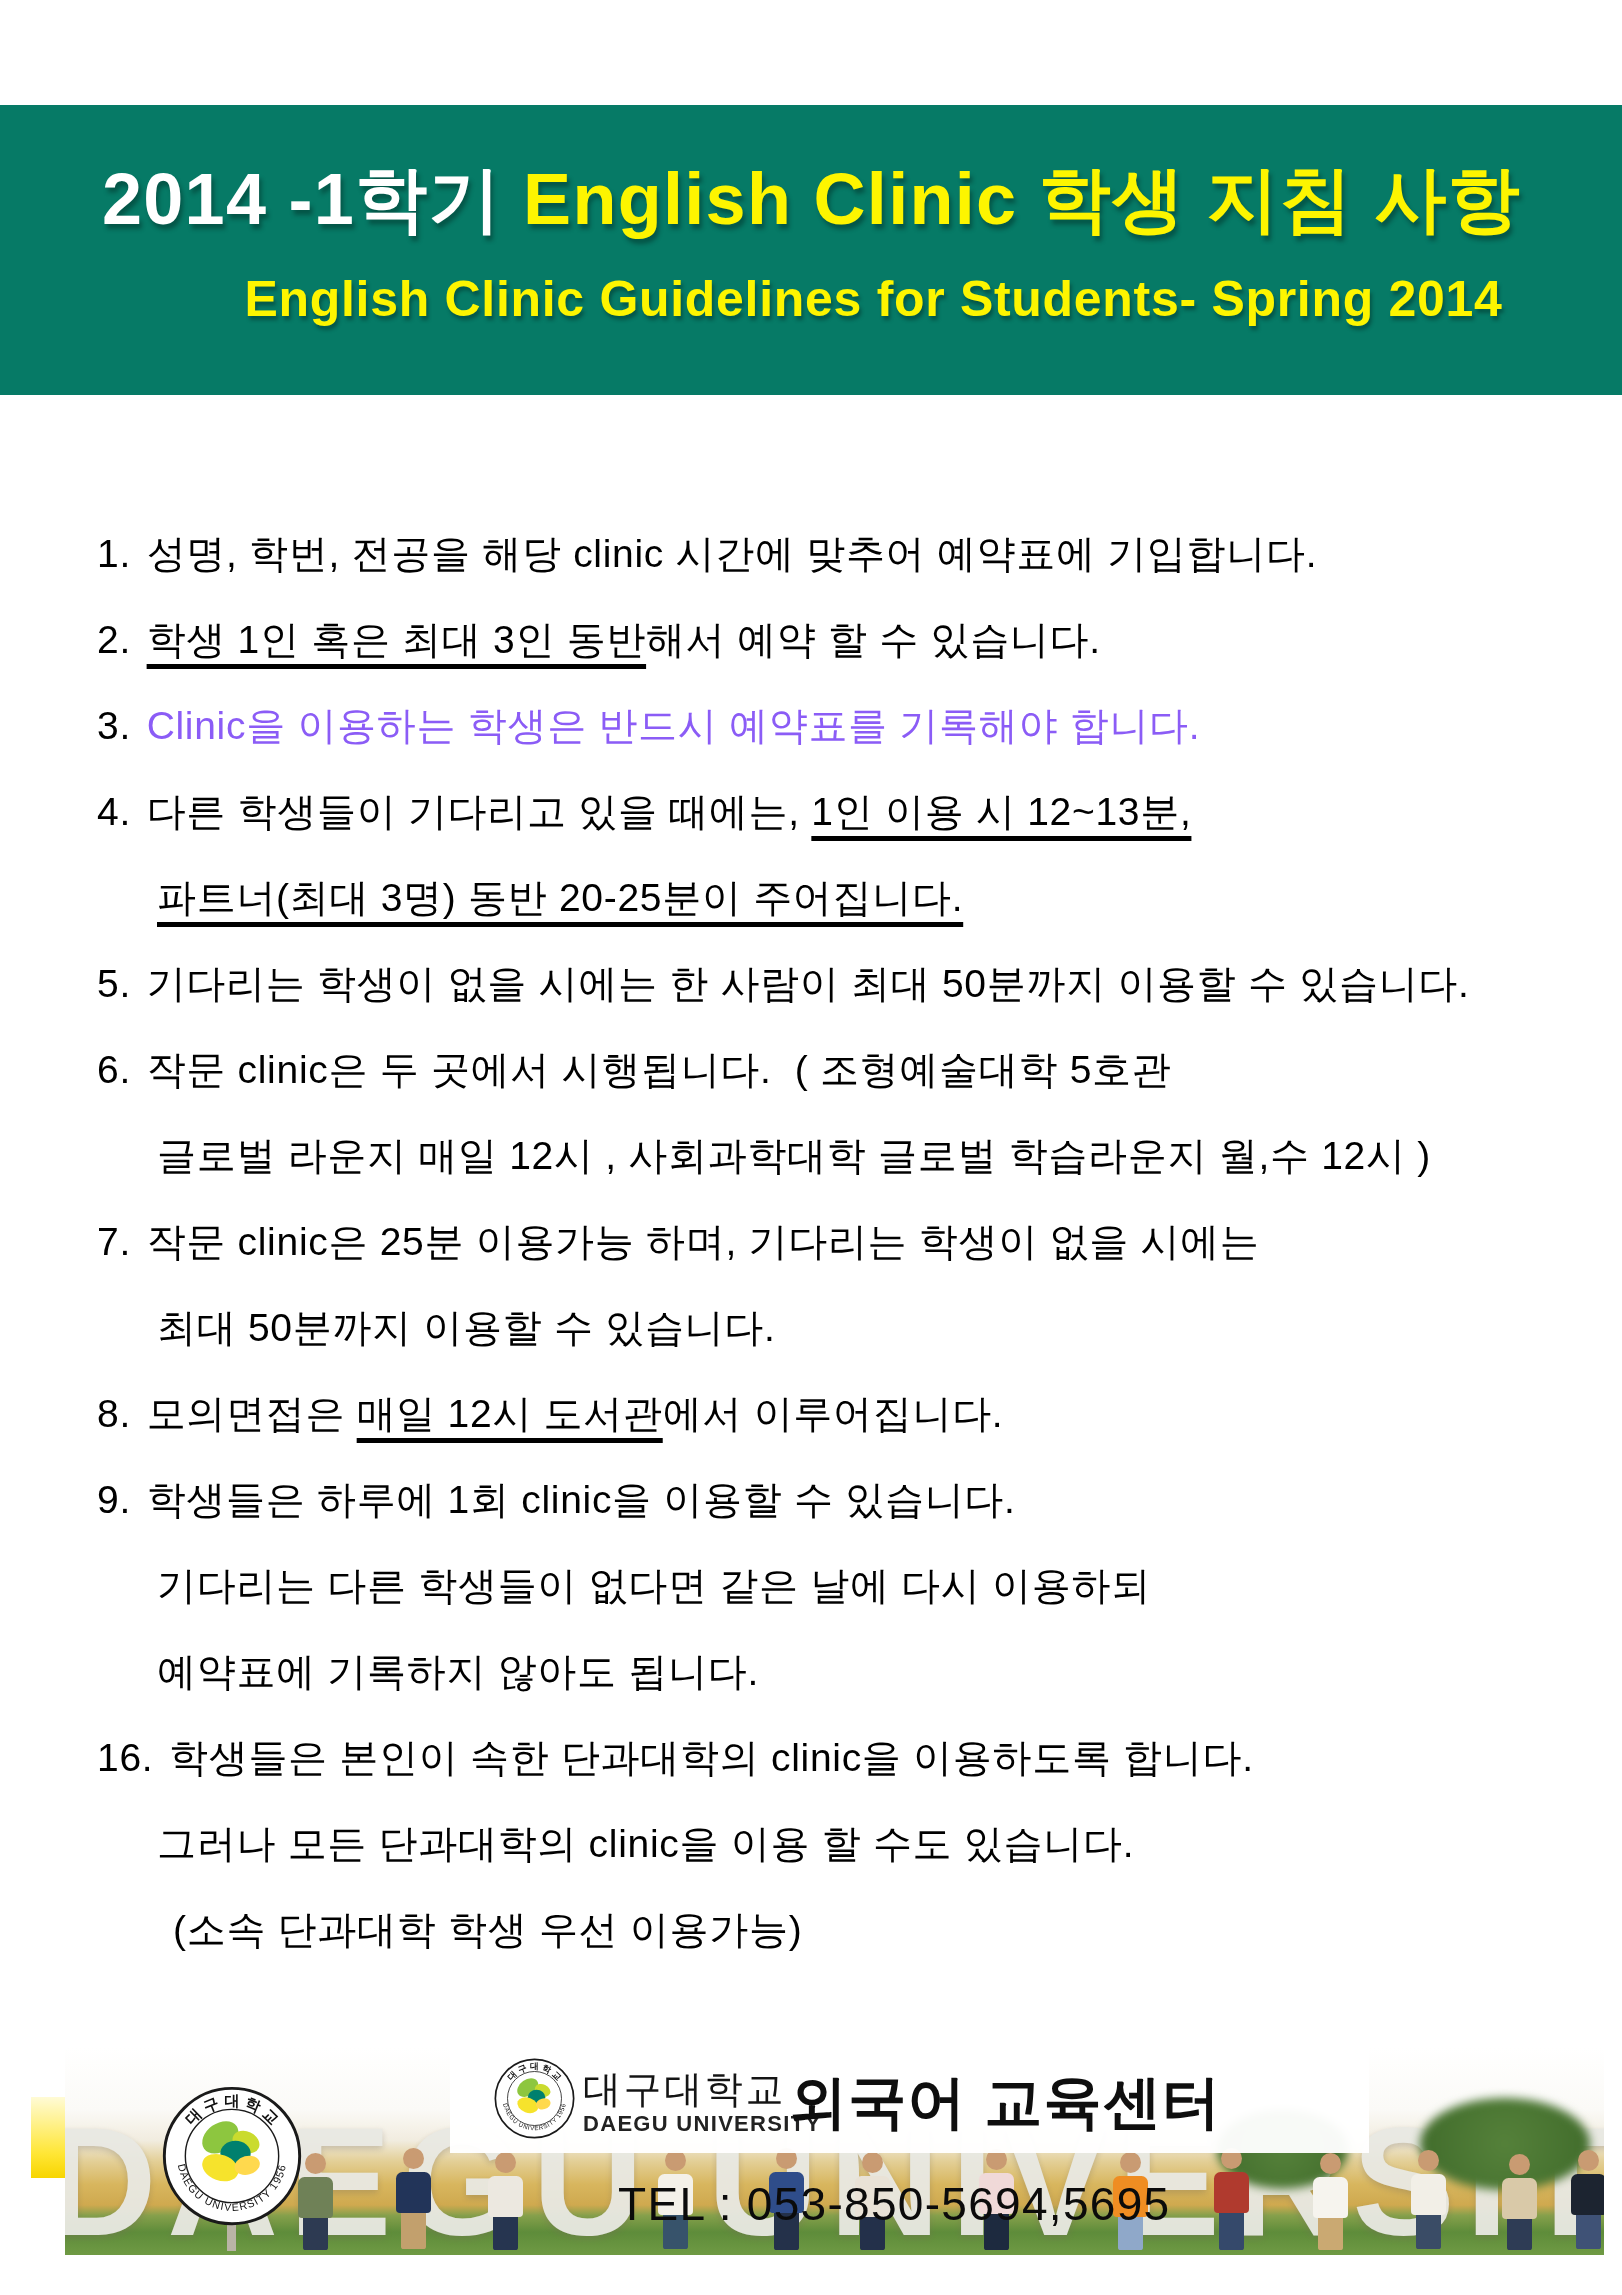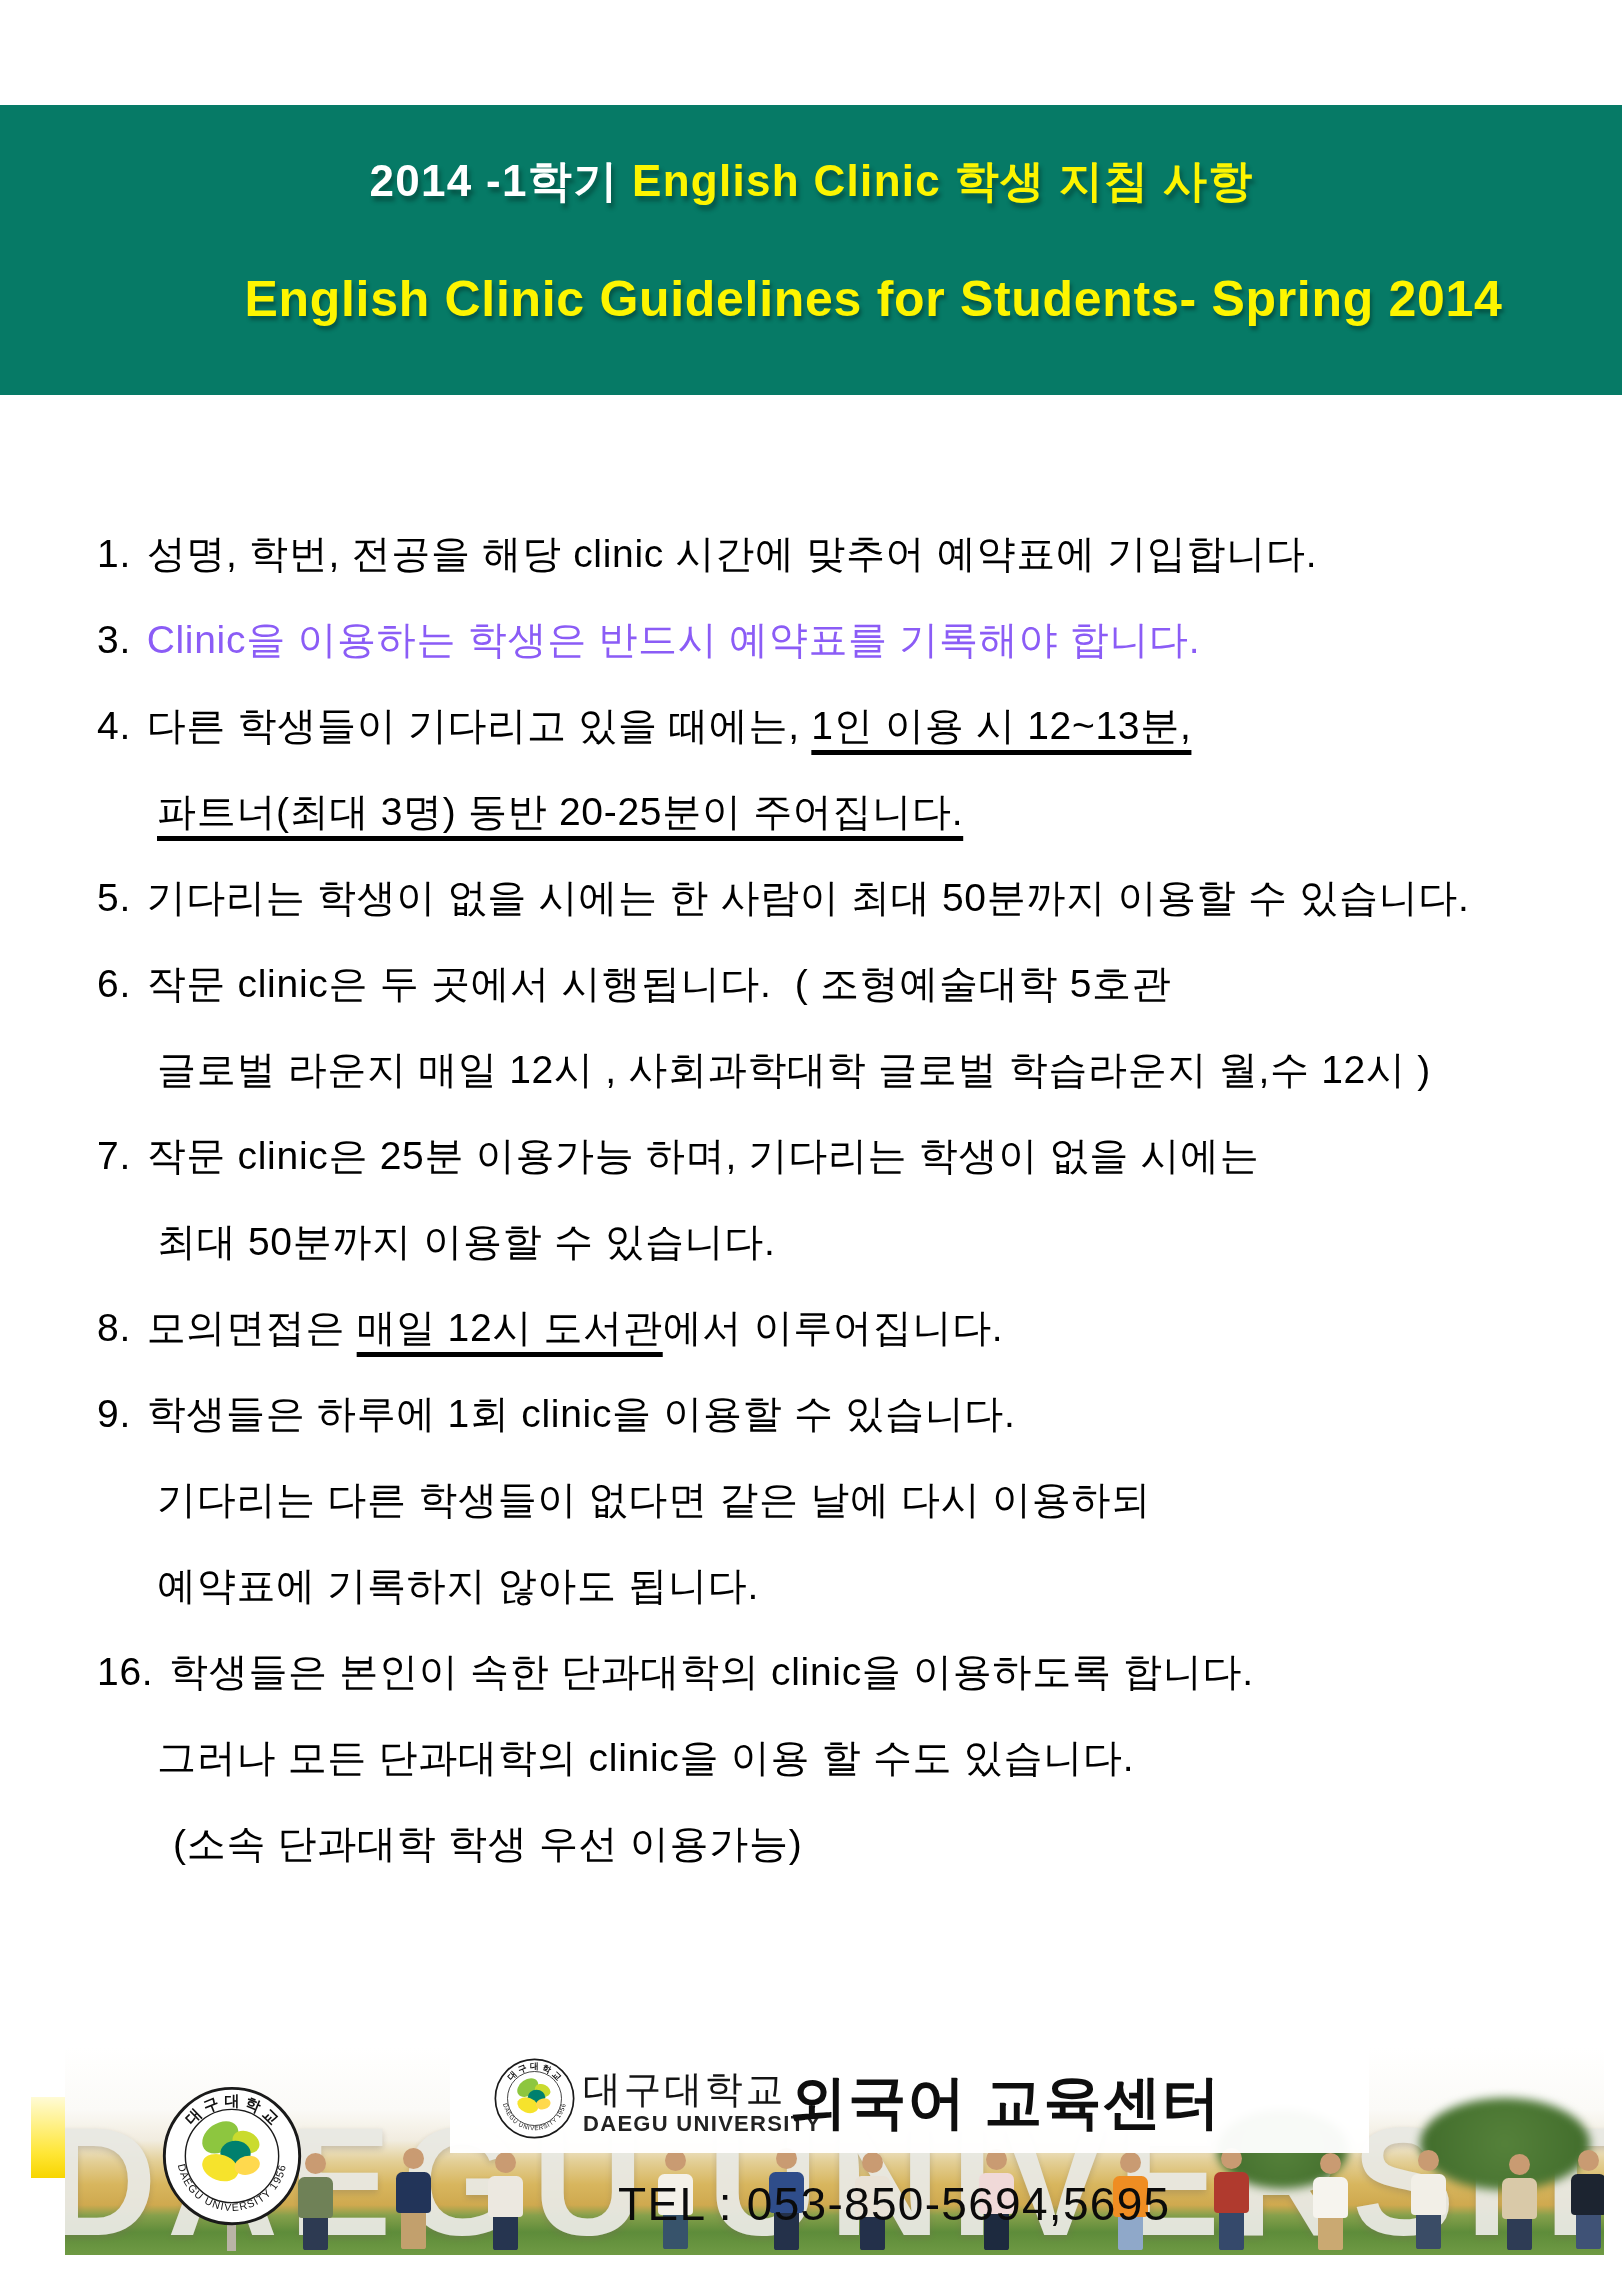--- a/index.html
+++ b/index.html
@@ -1,21 +1,21 @@
 <!DOCTYPE html>
 <html style="font-size:10.5px"><head>
 <meta charset="utf-8">
 <style>
   html,body{margin:0;padding:0;background:#fff;font-family:"Liberation Sans",sans-serif;}
   .page{position:relative;width:1623px;height:2295px;background:#fff;overflow:hidden;}
 
   
   .banner{position:absolute;left:0;top:105px;width:1623px;height:290px;background:#067a66;}
   .title-line1{position:absolute;left:0;top:47px;width:100%;text-align:center;white-space:nowrap;
-    font-size:44px;font-weight:bold;letter-spacing:1.3px;text-shadow:2.6px 4.6px 4.6px rgba(0,30,25,.40);}
+    font-size:72px;font-weight:bold;letter-spacing:1.3px;text-shadow:2.6px 4.6px 4.6px rgba(0,30,25,.40);}
   .title-line1 .w{color:#ffffff;}
   .title-line1 .y{color:#fdf500;}
   .title-line2{position:absolute;left:0;top:165px;width:100%;box-sizing:border-box;padding-left:124px;
     text-align:center;white-space:nowrap;font-size:50px;font-weight:bold;color:#fdf500;letter-spacing:0.7px;
     text-shadow:2px 3.9px 3.9px rgba(0,30,25,.40);}
 
   
   .list{position:absolute;left:97px;top:527px;width:1492px;font-size:39px;letter-spacing:0.7px;color:#000;}
   .row{height:86px;white-space:pre;}
   .num{display:inline-block;margin-right:15.7px;}
@@ -75,20 +75,21 @@
     </defs>
   </svg>
 
   <header class="banner">
     <div class="title-line1"><span class="w">2014 -1학기 </span><span class="y">English Clinic 학생 지침 사항</span></div>
     <div class="title-line2">English Clinic Guidelines for Students- Spring 2014</div>
   </header>
 
   <main class="list">
     <div class="row"><span class="num">1.</span><span>성명, 학번, 전공을 해당 clinic 시간에 맞추어 예약표에 기입합니다.</span></div>
+    <div class="row"><span class="num">2.</span><span class="u">학생 1인 혹은 최대 3인 동반</span><span>해서 예약 할 수 있습니다.</span></div>
     <div class="row"><span class="num">3.</span><span class="red">Clinic을 이용하는 학생은 반드시 예약표를 기록해야 합니다.</span></div>
     <div class="row"><span class="num">4.</span><span>다른 학생들이 기다리고 있을 때에는, </span><span class="u">1인 이용 시 12~13분,</span></div>
     <div class="row ind"><span class="u">파트너(최대 3명) 동반 20-25분이 주어집니다.</span></div>
     <div class="row"><span class="num">5.</span><span>기다리는 학생이 없을 시에는 한 사람이 최대 50분까지 이용할 수 있습니다.</span></div>
     <div class="row"><span class="num">6.</span><span>작문 clinic은 두 곳에서 시행됩니다.  </span><span class="b">( 조형예술대학 5호관</span></div>
     <div class="row ind"><span class="b">글로벌 라운지 매일 12시 , 사회과학대학 글로벌 학습라운지 월,수 12시 )</span></div>
     <div class="row"><span class="num">7.</span><span>작문 clinic은 25분 이용가능 하며, 기다리는 학생이 없을 시에는</span></div>
     <div class="row ind"><span>최대 50분까지 이용할 수 있습니다.</span></div>
     <div class="row"><span class="num">8.</span><span class="b">모의면접은 </span><span class="u">매일 12시 도서관</span><span>에서 이루어집니다.</span></div>
     <div class="row"><span class="num">9.</span><span>학생들은 </span><span class="b">하루에 1회</span><span> clinic을 이용할 수 있습니다.</span></div>

